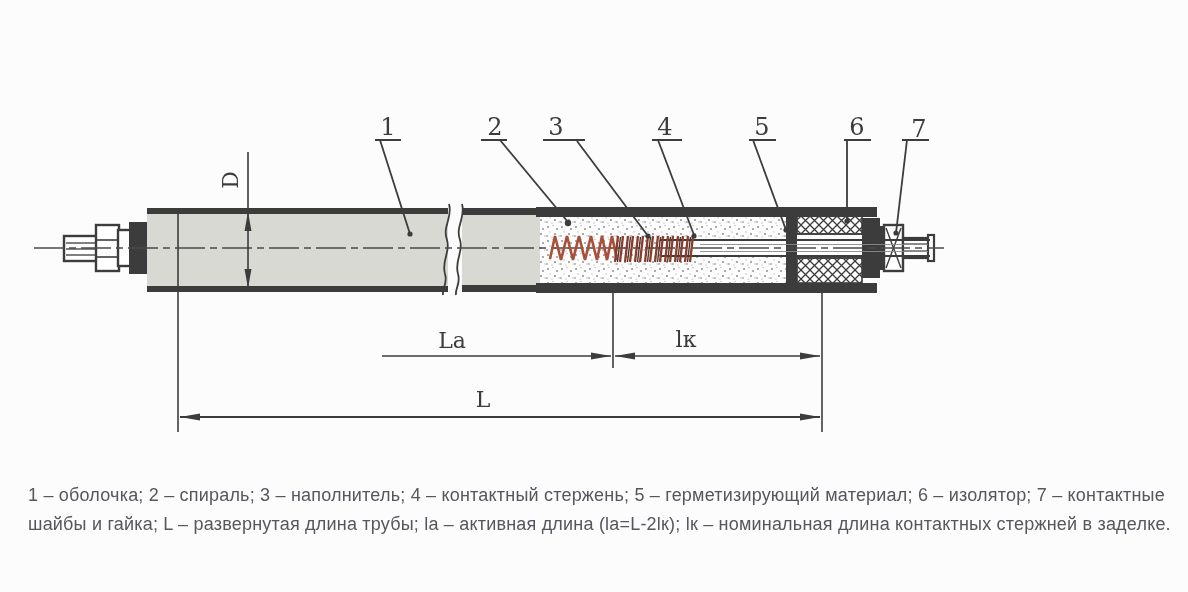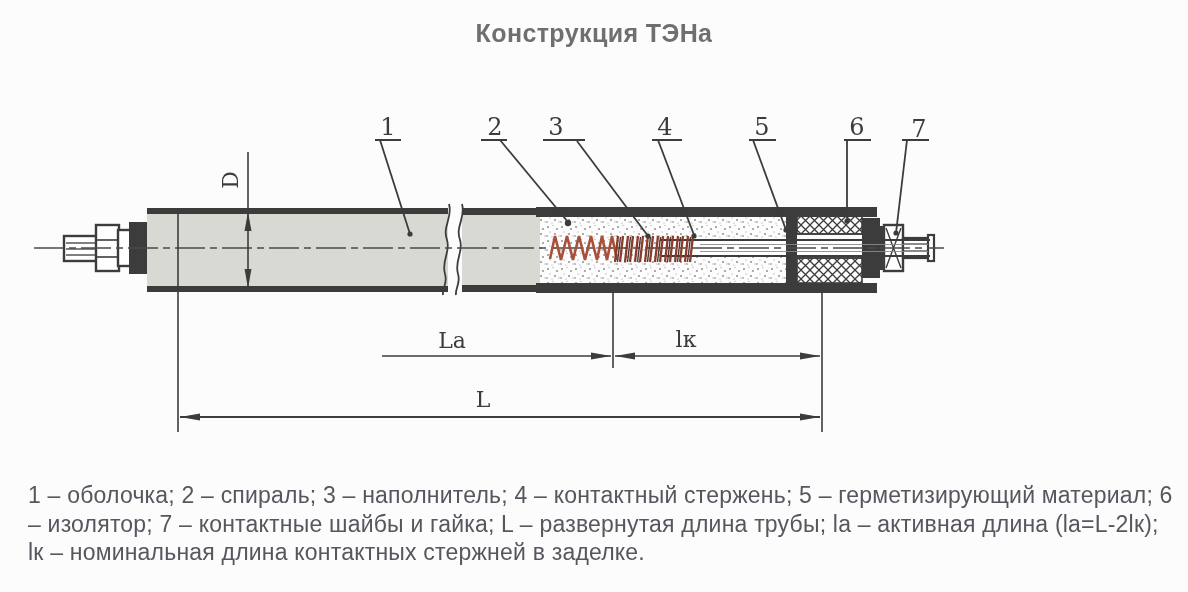--- a/index.html
+++ b/index.html
@@ -2,32 +2,31 @@
 <html><head>
 <meta charset="utf-8">
 <style>
   html,body{margin:0;padding:0;background:#ffffff;}
   #page{position:relative;width:1188px;height:592px;background:#fcfcfc;overflow:hidden;
         font-family:"Liberation Sans",sans-serif;}
   #title{position:absolute;left:0;right:0;top:19px;text-align:center;
          font-size:25px;font-weight:bold;color:#6f6f71;letter-spacing:.4px;}
   #drawing{position:absolute;left:0;top:0;}
   #legend{position:absolute;left:28px;top:481px;width:1150px;
-          font-size:23px;line-height:28.5px;color:#56565e;letter-spacing:.2px;}
+          font-size:18px;line-height:28.5px;color:#56565e;letter-spacing:.2px;}
   #watermark{position:absolute;right:16px;top:530px;font-size:31px;font-weight:bold;
              color:#cbcbcb;letter-spacing:.5px;}
   .dimtxt{font-family:"DejaVu Serif",serif;font-size:22px;fill:#3c3c3c;}
   .callout{font-family:"DejaVu Serif",serif;font-size:24px;fill:#3c3c3c;}
 </style>
 </head>
 <body>
 
 <div id="page">
 
-  <div id="title">Конструкция ТЭНа</div>
 
   <svg id="drawing" width="1188" height="592" viewBox="0 0 1188 592">
     <defs>
       <pattern id="st" width="14" height="14" patternUnits="userSpaceOnUse">
         <rect width="14" height="14" fill="#fdfdfd"></rect>
         <circle cx="2" cy="3" r="1" fill="#8f8f8f"></circle>
         <circle cx="7" cy="1.5" r="0.7" fill="#b5b5b5"></circle>
         <circle cx="11" cy="5" r="1.1" fill="#9a9a9a"></circle>
         <circle cx="4" cy="8" r="0.8" fill="#c2c2c2"></circle>
         <circle cx="9" cy="10" r="1" fill="#8f8f8f"></circle>

